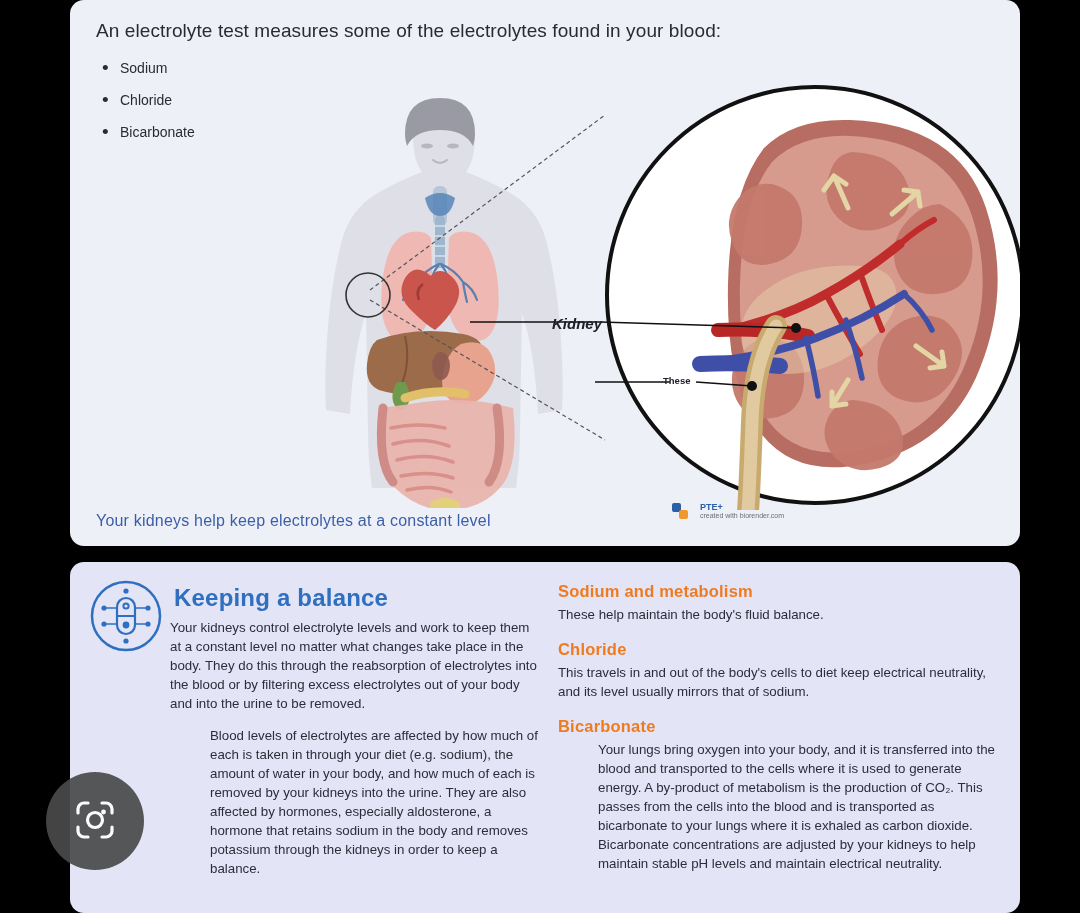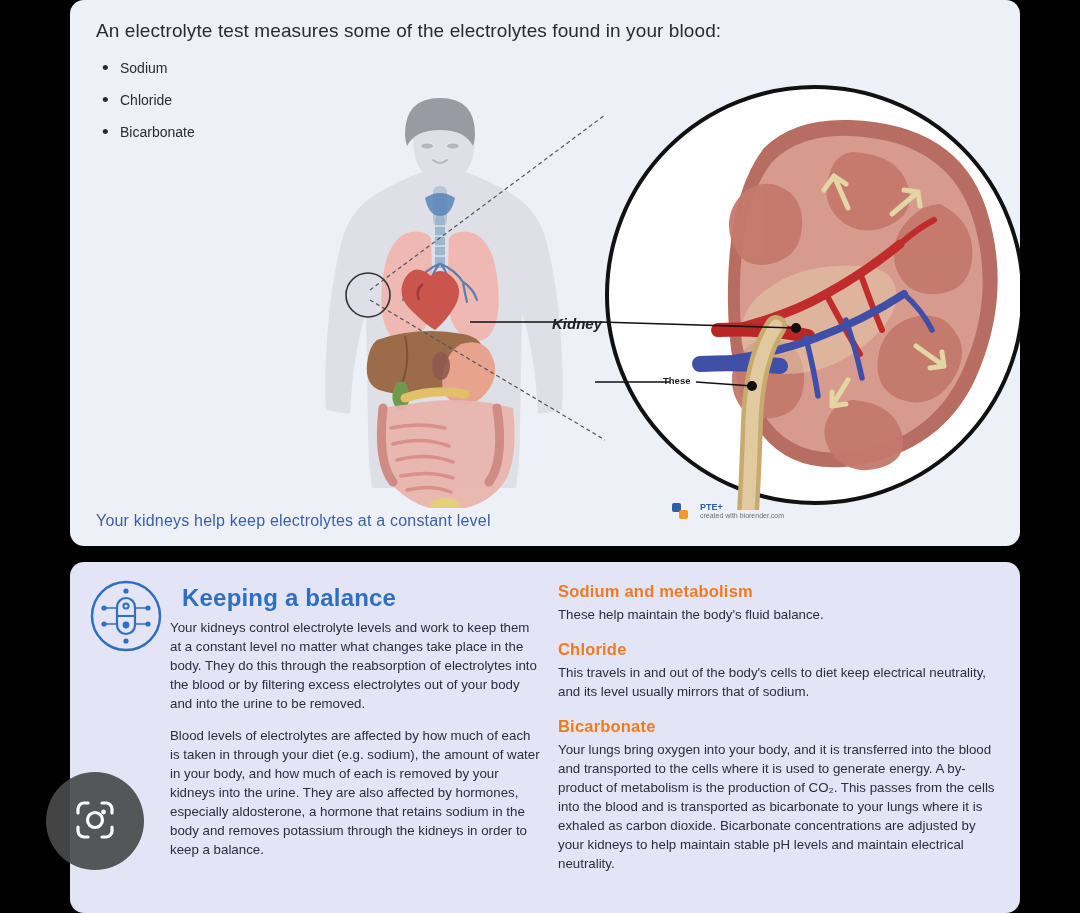--- a/index.html
+++ b/index.html
@@ -132,40 +132,40 @@
     position: absolute;
     left: 100px; top: 22px;
     width: 370px;
   }
   .col-right {
     position: absolute;
     left: 488px; top: 20px;
     width: 440px;
   }
   h2.head-blue {
-    margin: 0 0 6px 12px;
+    margin: 0 0 6px 4px;
     font-size: 24px;
     font-weight: bold;
     color: #2f6fc0;
     letter-spacing: .2px;
   }
   h3.head-orange {
     margin: 0 0 4px 0;
     font-size: 16.5px;
     font-weight: bold;
     color: #ef7b21;
     letter-spacing: .2px;
   }
   p.body {
     margin: 0 0 13px 0;
     font-size: 13.3px;
     line-height: 19px;
     color: #2d2d3a;
   }
-  p.body:last-child { margin-bottom: 0; }
+  p.body:last-child { margin-bottom: 0; margin-left: 40px; }
   .col-right p.body { margin-bottom: 16px; }
 
   
   .lens-btn {
     position: absolute;
     left: 46px; top: 772px;
     width: 98px; height: 98px;
     border-radius: 50%;
     background: #4a4a4a;
     opacity: .92;

